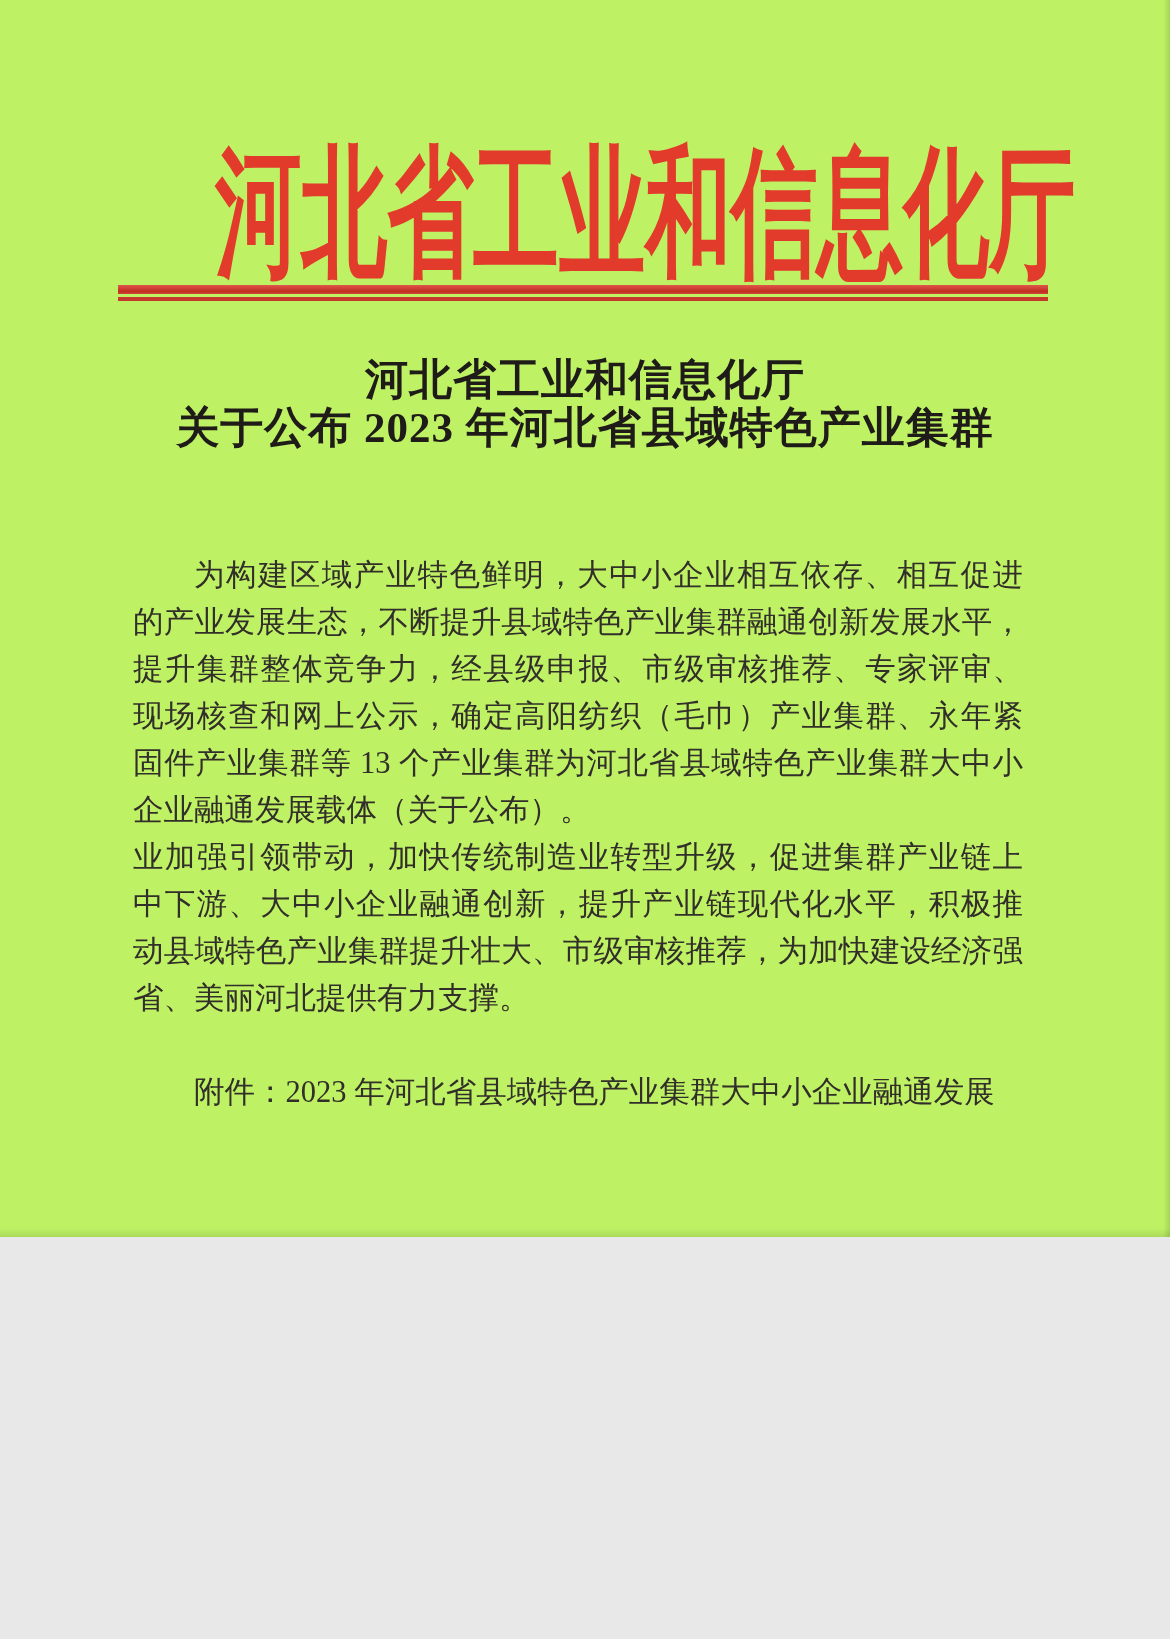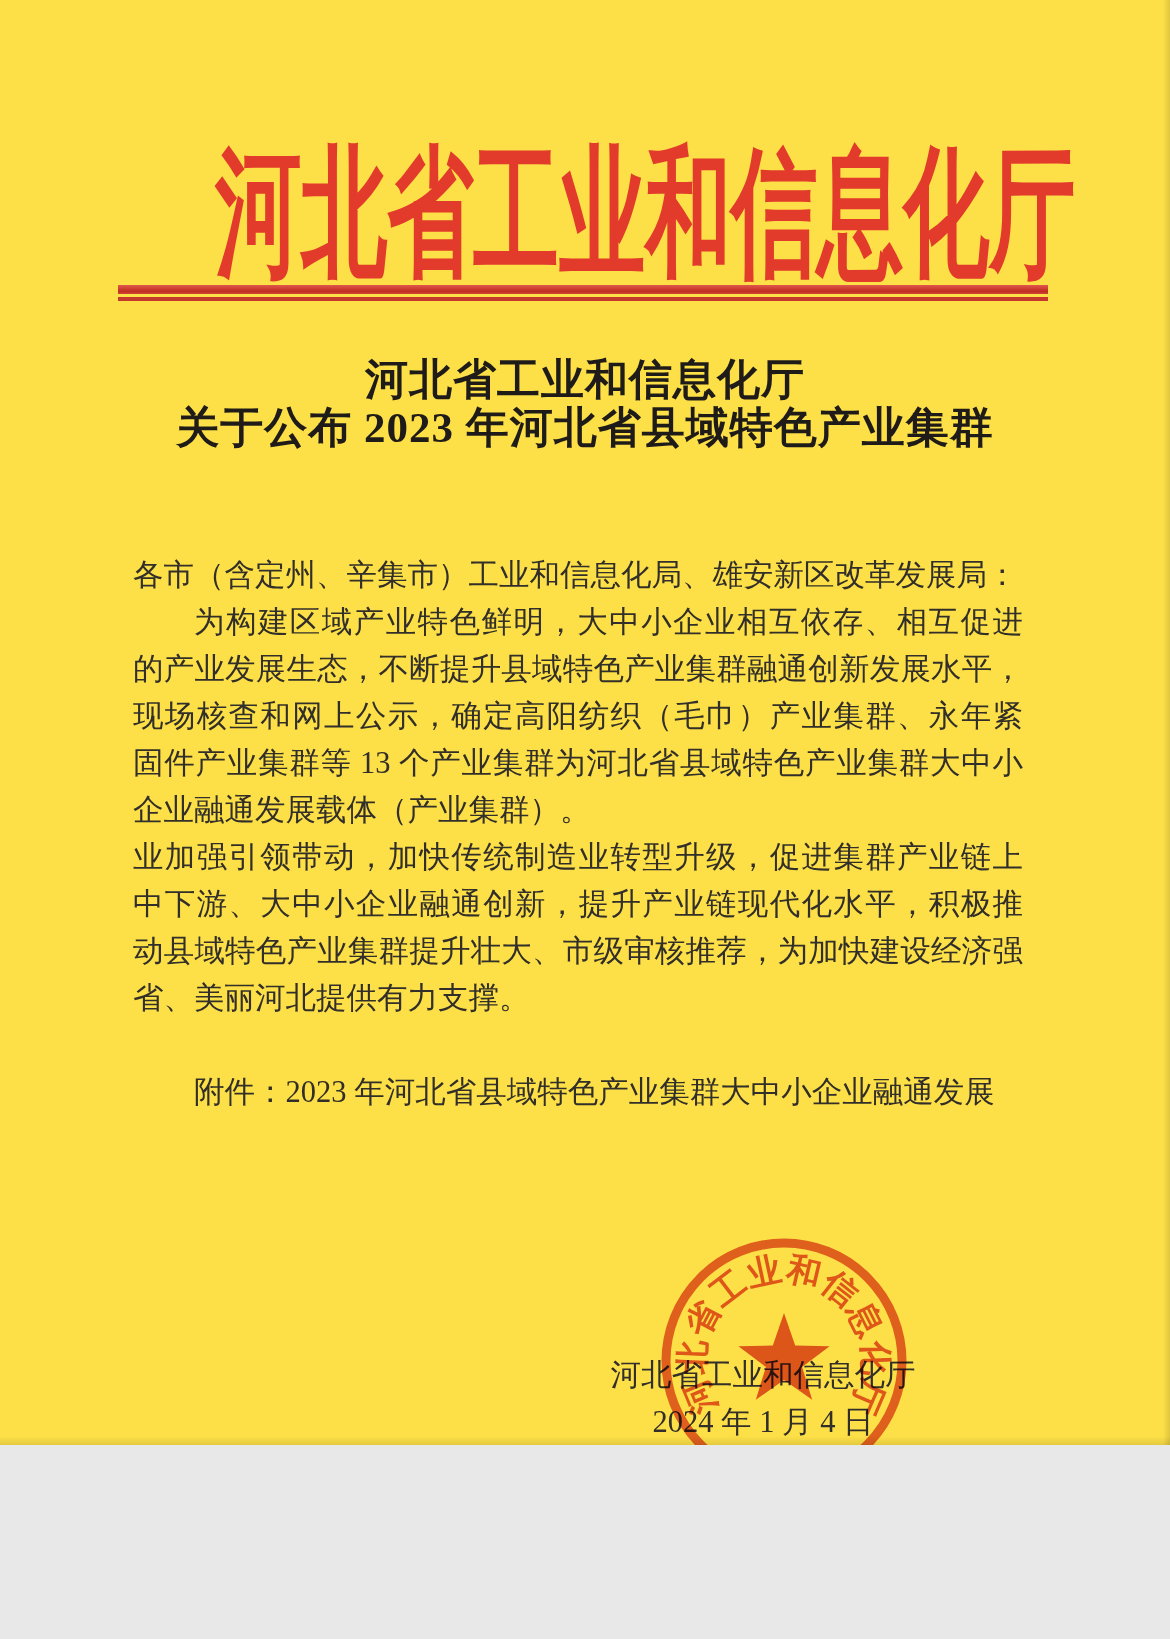--- a/index.html
+++ b/index.html
@@ -1,20 +1,20 @@
 <!DOCTYPE html>
 <html lang="zh"><head>
 <meta charset="utf-8">
 <style>
   html,body { margin:0; padding:0; background:#e8e8e8; }
   .page {
     position:relative;
-    width:1170px; height:1445px;
+    width:1170px; height:1237px;
     margin:0 auto;
-    background:#fde047;
+    background:#bef264;
     overflow:hidden;
     font-family:"Liberation Serif","DejaVu Serif",serif;
   }
   
   .edge-right  { position:absolute; top:0; right:0; width:7px; height:100%;
                  background:linear-gradient(to right, rgba(0,0,0,0), rgba(0,0,0,0.12)); }
   .edge-bottom { position:absolute; left:0; bottom:0; width:100%; height:9px;
                  background:linear-gradient(to bottom, rgba(0,0,0,0), rgba(0,0,0,0.10)); }
 
   
@@ -93,26 +93,26 @@
     <div class="gap"></div>
     <div class="thin"></div>
   </div>
 
   <div class="doc-title">
     <div>河北省工业和信息化厅</div>
     <div>关于公布 2023 年河北省县域特色产业集群</div>
   </div>
 
   <div class="body-text">
-      <div class="bline">各市（含定州、辛集市）工业和信息化局、雄安新区改革发展局：</div>
       <div class="bline j ind">为构建区域产业特色鲜明，大中小企业相互依存、相互促进</div>
       <div class="bline j">的产业发展生态，不断提升县域特色产业集群融通创新发展水平，</div>
+      <div class="bline j">提升集群整体竞争力，经县级申报、市级审核推荐、专家评审、</div>
       <div class="bline j">现场核查和网上公示，确定高阳纺织（毛巾）产业集群、永年紧</div>
       <div class="bline j">固件产业集群等 13 个产业集群为河北省县域特色产业集群大中小</div>
-      <div class="bline">企业融通发展载体（产业集群）。</div>
+      <div class="bline">企业融通发展载体（关于公布）。</div>
       <div class="bline j">业加强引领带动，加快传统制造业转型升级，促进集群产业链上</div>
       <div class="bline j">中下游、大中小企业融通创新，提升产业链现代化水平，积极推</div>
       <div class="bline j">动县域特色产业集群提升壮大、市级审核推荐，为加快建设经济强</div>
       <div class="bline">省、美丽河北提供有力支撑。</div>
       <div class="bline spacer"></div>
       <div class="bline ind">附件：2023 年河北省县域特色产业集群大中小企业融通发展</div>
     </div>
 
   <div class="signature">
     <div>河北省工业和信息化厅</div>

